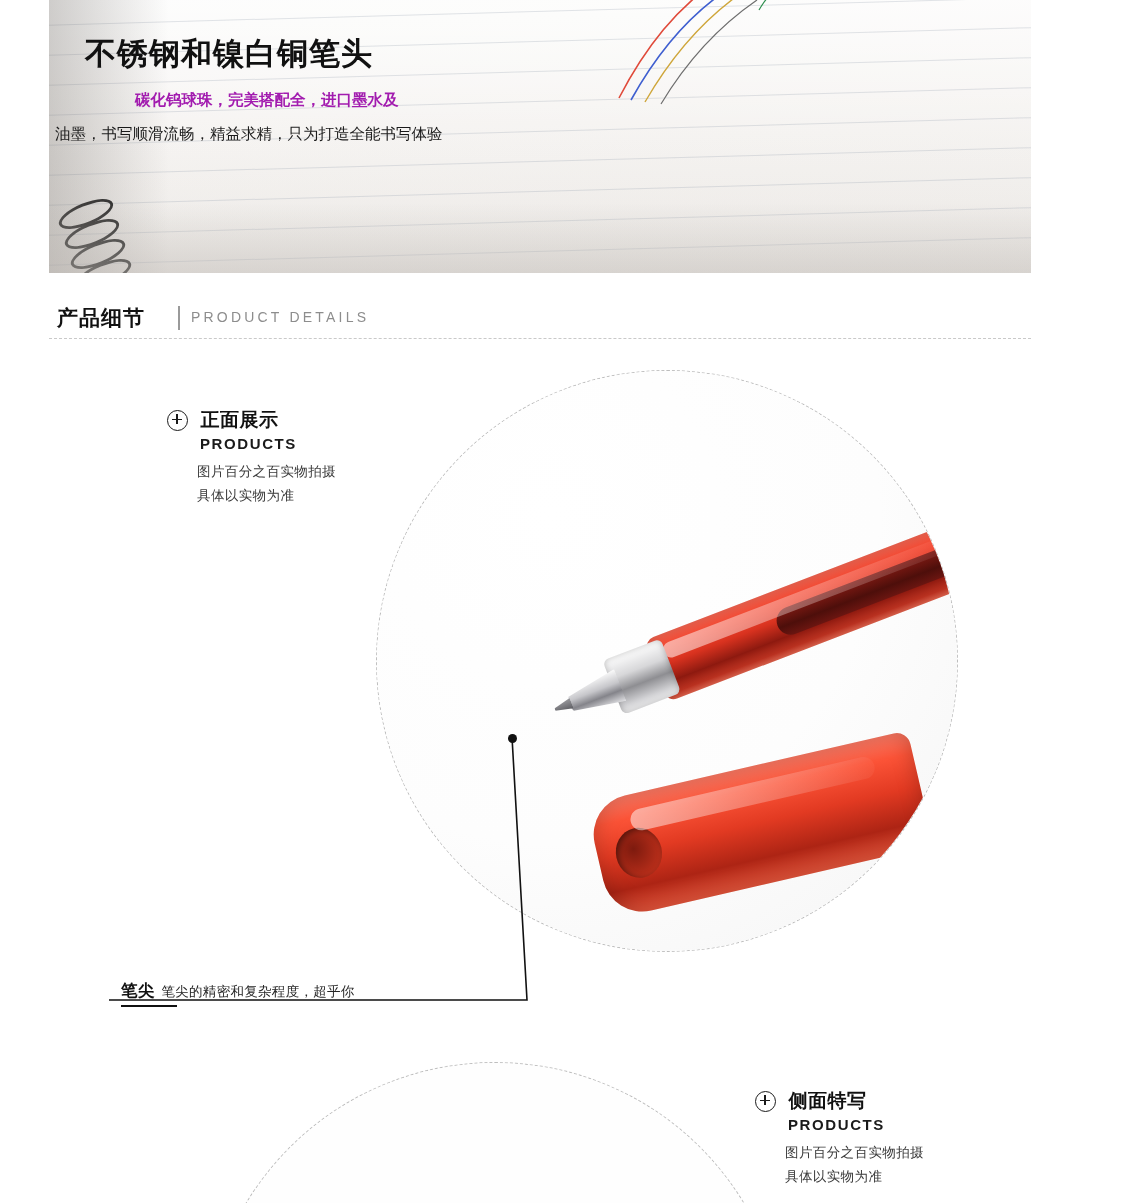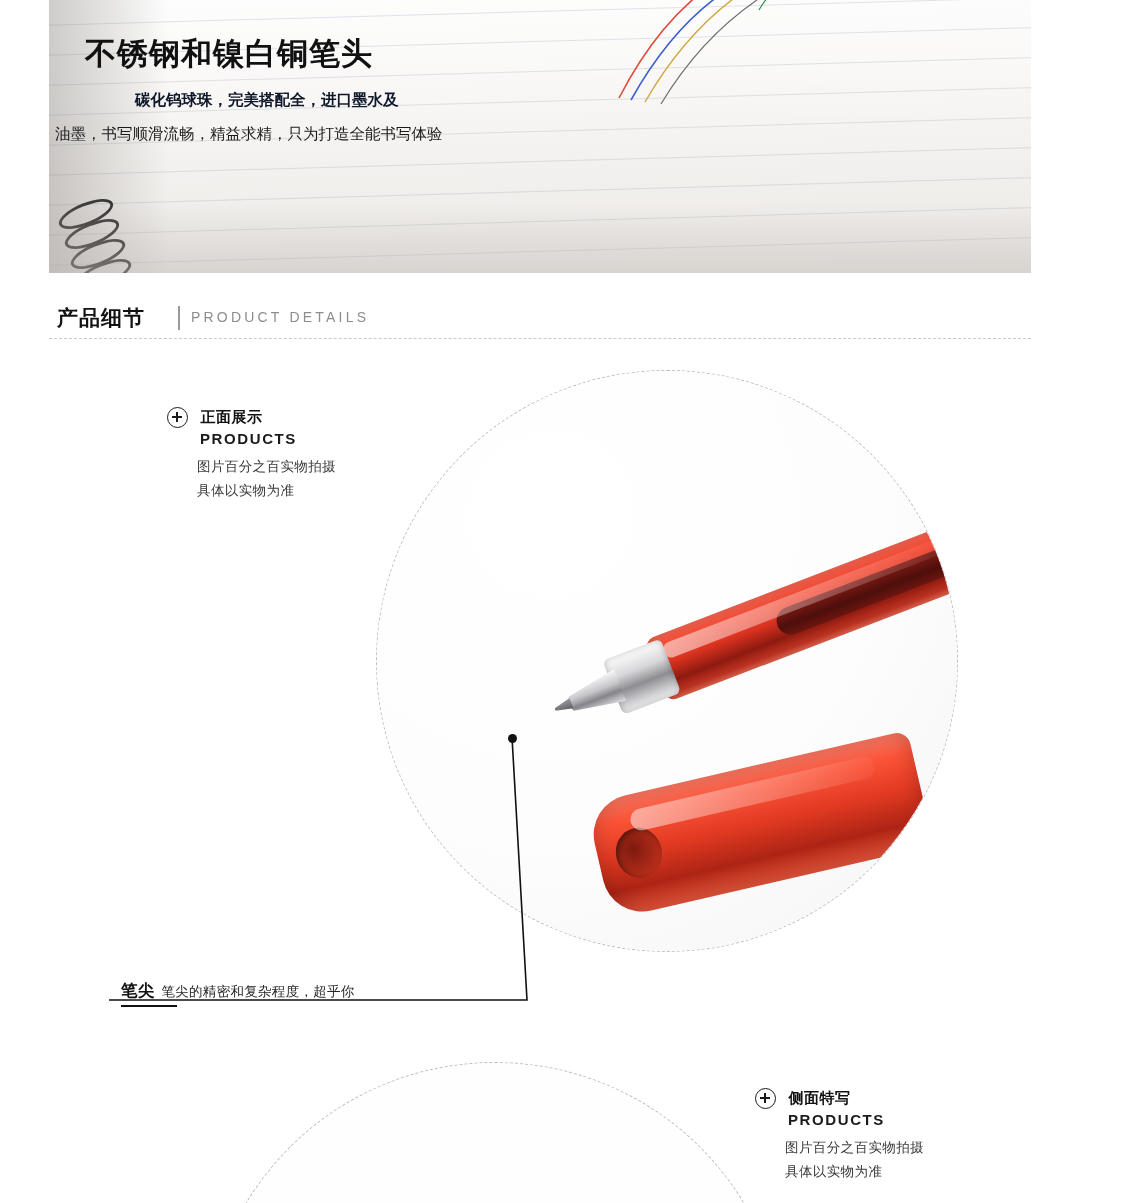--- a/index.html
+++ b/index.html
@@ -93,21 +93,21 @@
     color: #111111;
     letter-spacing: 1px;
     white-space: nowrap;
   }
   .hero-sub1 {
     position: absolute;
     left: 86px;
     top: 90px;
     font-size: 15.5px;
     font-weight: bold;
-    color: #0f172a;
+    color: #a21caf;
     white-space: nowrap;
   }
   .hero-sub2 {
     position: absolute;
     left: 6px;
     top: 124px;
     font-size: 15.5px;
     font-weight: normal;
     color: #1a1a1a;
     white-space: nowrap;
@@ -299,21 +299,21 @@
     content: "";
     position: absolute;
     background: #1a1a1a;
   }
   .plus-icon::before { left: 3.5px; top: 8px; width: 10px; height: 1.8px; }
   .plus-icon::after  { top: 3.5px; left: 8px; height: 10px; width: 1.8px; }
 
   .callout-title {
     display: inline-block;
     margin-left: 8px;
-    font-size: 15px;
+    font-size: 19px;
     font-weight: bold;
     color: #111;
     vertical-align: middle;
     letter-spacing: .5px;
   }
   .callout-en {
     margin-left: 33px;
     margin-top: 2px;
     font-size: 15px;
     font-weight: bold;

